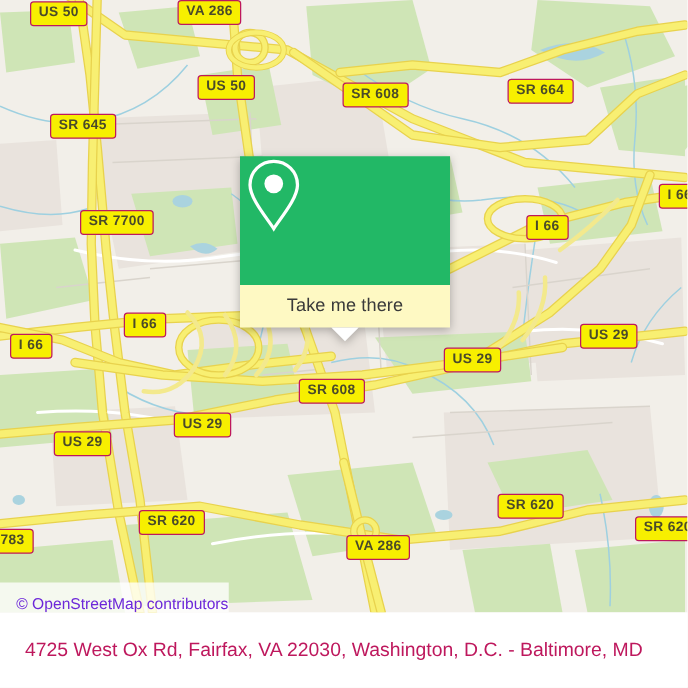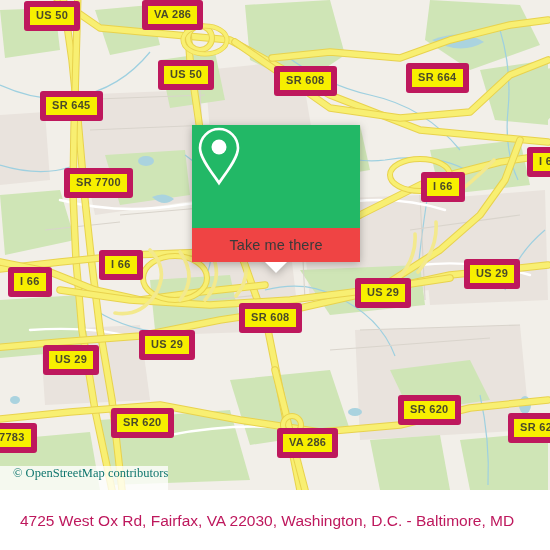--- a/index.html
+++ b/index.html
@@ -22,21 +22,21 @@
     width: 550px; height: 490px;
     background: #f2efe9;
     overflow: hidden;
   }
   #map svg { position:absolute; left:0; top:0; display:block; }
 
   
   .shield {
     position: absolute;
     background: #f7ef00;
-    border: 6px solid #be185d;
+    border: 1px solid #be185d;
     border-radius: 3px;
     color: #4a4a2a;
     font-family: "Liberation Sans", sans-serif;
     font-weight: bold;
     font-size: 11px;
     line-height: 13px;
     padding: 2px 6px 3px 6px;
     white-space: nowrap;
     letter-spacing: 0.3px;
     box-sizing: border-box;
@@ -52,21 +52,21 @@
   #callout-green {
     width: 168px; height: 103px;
     background: #22b866;
     display: flex;
     align-items: center;
     justify-content: center;
     box-sizing: border-box;
   }
   #callout-white {
     width: 168px; height: 34px;
-    background: #ef4444;
+    background: #fef9c3;
     display: flex;
     align-items: center;
     justify-content: center;
     position: relative;
     box-sizing: border-box;
   }
   #callout-label {
     font-size: 14.5px;
     color: #3a3a3a;
     font-family: "Liberation Sans", sans-serif;
@@ -82,26 +82,26 @@
     border-right: 11px solid transparent;
     border-top: 11px solid #ffffff;
   }
 
   
   #attribution {
     position: absolute;
     left: 0; top: 466px;
     height: 24px;
     display: flex;
-    align-items: flex-start;
+    align-items: flex-end;
     padding-left: 13px;
     background: rgba(255,255,255,0.78);
     font-size: 12.5px;
-    color: #0f766e;
-    font-family: Liberation Serif, serif;
+    color: #6d28d9;
+    font-family: Liberation Sans, sans-serif;
     white-space: nowrap;
     box-sizing: border-box;
   }
 
   
   #footer {
     position: absolute;
     left: 0; top: 490px;
     width: 550px; height: 60px;
     background: #ffffff;

